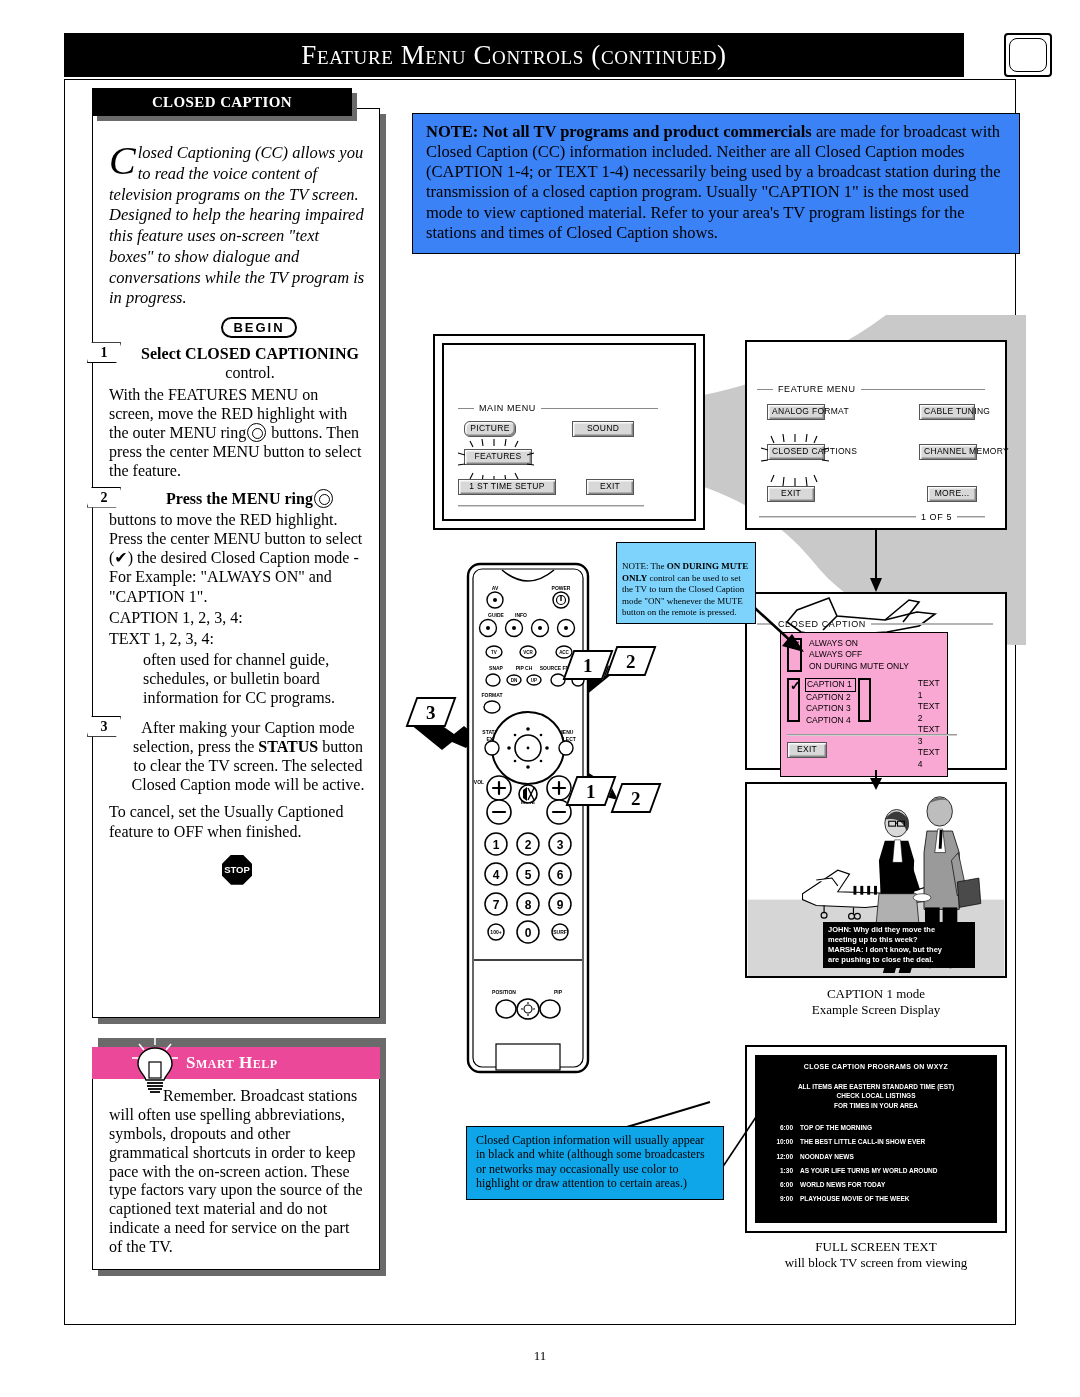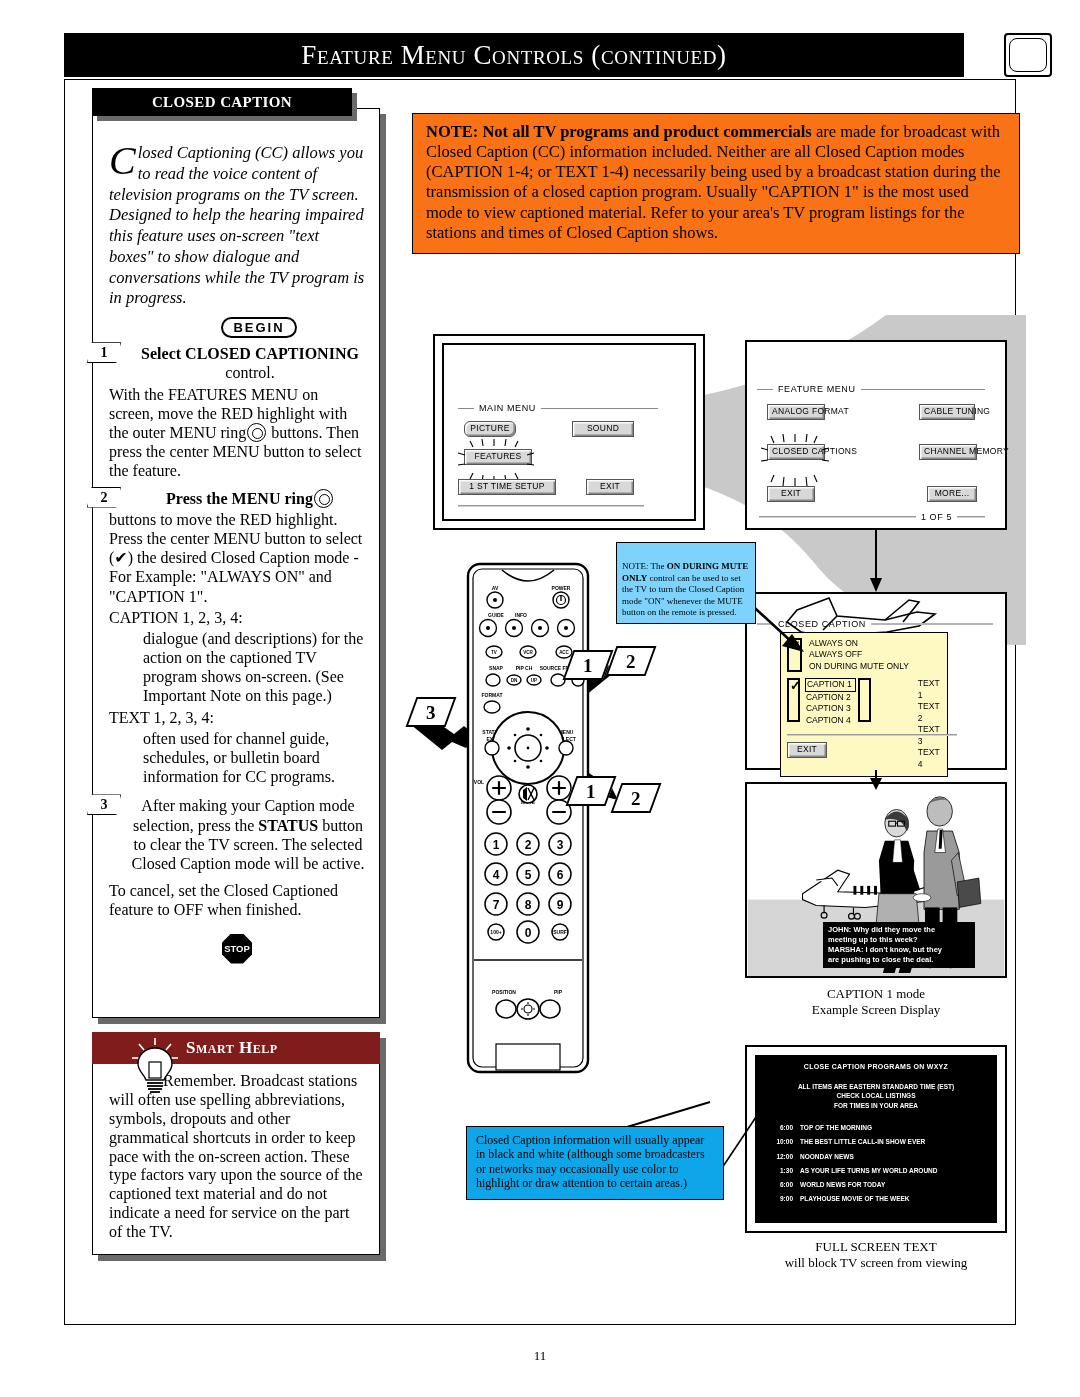--- a/index.html
+++ b/index.html
@@ -102,37 +102,38 @@
     border-radius:50%; position:relative; vertical-align:-4px; margin:0 1px;
   }
   .ring-icon::after{
     content:""; position:absolute; left:4px; top:4px; width:9px; height:9px;
     border:1.2px solid #000; border-radius:50%;
   }
 
   
   #sh-wrap{ position:absolute; left:0; top:944px; width:288px; }
   #sh-banner{
-    height:32px; background:#7f1d1d; color:#fff; display:flex; align-items:center;
+    height:32px; background:#ec4899; color:#fff; display:flex; align-items:center;
     position:relative;
+    margin-top:15px;
   }
   #sh-title{
     font-size:17px; font-variant:small-caps; font-weight:bold; margin-left:94px;
     letter-spacing:.5px;
   }
   #sh-body{ border:1.5px solid #000; border-top:none; padding:8px 14px 12px 16px; background:#fff; }
   .sh-text{ font-size:16px; line-height:1.18; }
   #bulb{
     position:absolute; left:38px; top:4px; width:50px; height:58px; z-index:4;
   }
 
   
   #note-box{
     position:absolute; left:412px; top:113px; width:608px;
-    border:1.3px solid #000; padding:8px 12px 10px 13px; background:#f97316;
+    border:1.3px solid #000; padding:8px 12px 10px 13px; background:#3b82f6;
   }
   #note-text{ font-size:16.5px; line-height:1.22; }
 
   
   #swoosh{
     position:absolute; left:556px; top:315px; width:470px; height:330px;
     overflow:hidden; z-index:0; pointer-events:none;
   }
 
   
@@ -237,34 +238,33 @@
         <span class="hang">
           <b>Press the MENU ring</b><span class="ring-icon"></span>
         </span>
       </div>
       <div class="p">
         <b>buttons</b><span> to move the RED highlight. Press the center MENU button to select (✔) the desired Closed Caption mode - For Example: "ALWAYS ON" and "CAPTION 1".</span>
       </div>
       <div class="p">
         <b>CAPTION 1,</b><span> 2, 3, 4:</span>
       </div>
-      <div class="p indent">dialogue (and descriptions) for the action on the captioned TV program shows on-screen. (See Important Note on this page.)</div>
       <div class="p">
         <b>TEXT 1,</b><span> 2, 3, 4:</span>
       </div>
       <div class="p indent">often used for channel guide, schedules, or bulletin board information for CC programs.</div>
 
       <div class="step" style="margin-top:10px">
         <div class="step-num">3</div>
         <span class="hang" style="padding-left:22px">
           <span>After making your Caption mode selection, press the </span><b>STATUS</b><span> button to clear the TV screen. The selected Closed Caption mode will be active.</span>
         </span>
       </div>
       <div class="p" style="margin-top:8px">
-        <b>To cancel,</b><span> set the Closed Captioned feature to OFF when finished.</span>
+        <b>To cancel,</b><span> set the Usually Captioned feature to OFF when finished.</span>
       </div>
 
       <div class="marker-row" style="margin-top:14px">
         <span class="stop-oct">STOP</span>
       </div>
     </div>
   </div>
 
   <div id="cc-banner-shadow"></div>
   <div id="cc-banner">
@@ -397,21 +397,21 @@
       <path d="M70 20 L56 34"></path>
       <path d="M86 38 L86 50 M96 38 L96 50 M106 38 L106 50 M116 38 L116 48"></path>
     </g>
   </svg>
   <div style="position:absolute;left:10px;top:25px;display:flex;align-items:center;width:236px;">
     <div style="width:16px;height:2px;background:#b5b5b5;"></div>
     <div class="osd-title" style="margin:0 5px;background:transparent">CLOSED CAPTION</div>
     <div style="flex:1;height:2px;background:#b5b5b5;"></div>
   </div>
 
-  <div style="position:absolute;left:33px;top:38px;width:168px;border:1.6px solid #000;background:#fef9c3;padding:5px 6px 6px 6px;">
+  <div style="position:absolute;left:33px;top:38px;width:168px;border:1.6px solid #000;background:#f9a8d4;padding:5px 6px 6px 6px;">
     <div style="display:flex;">
       <div style="width:15px;height:34px;border:2px solid #000;position:relative;margin-right:7px;">
         <span style="position:absolute;left:1px;top:-2px;font-size:13px;font-weight:bold;font-family:'Liberation Sans',sans-serif;">✓</span>
       </div>
       <div style="font-family:'Liberation Sans',sans-serif;font-size:8.5px;line-height:1.35;">
         <div>ALWAYS ON</div>
         <div>ALWAYS OFF</div>
         <div>ON  DURING MUTE ONLY</div>
       </div>
     </div>

